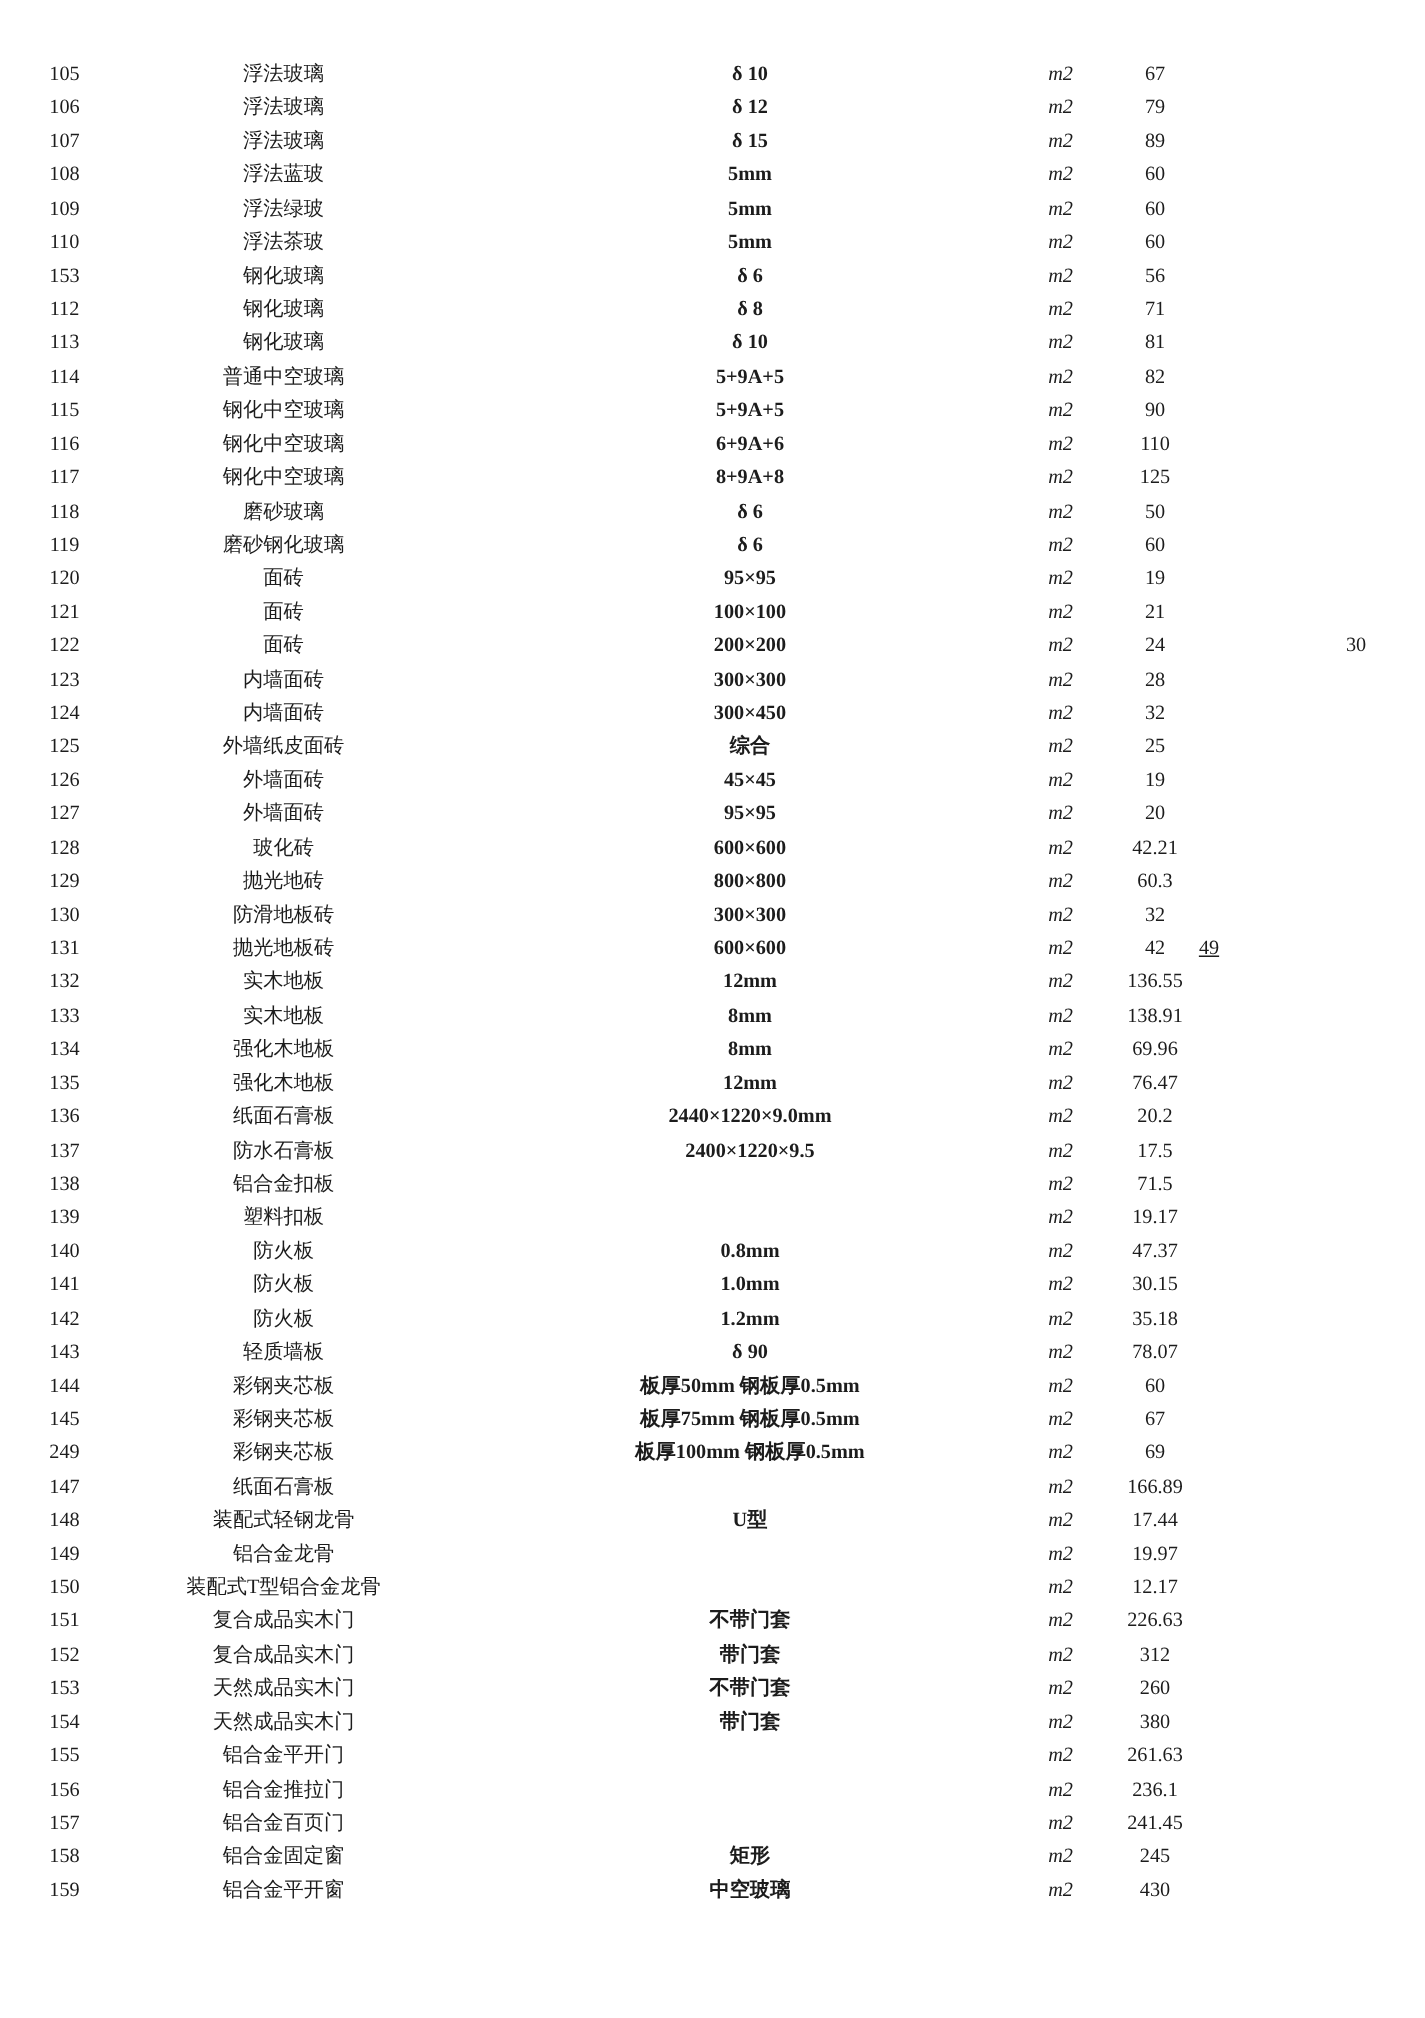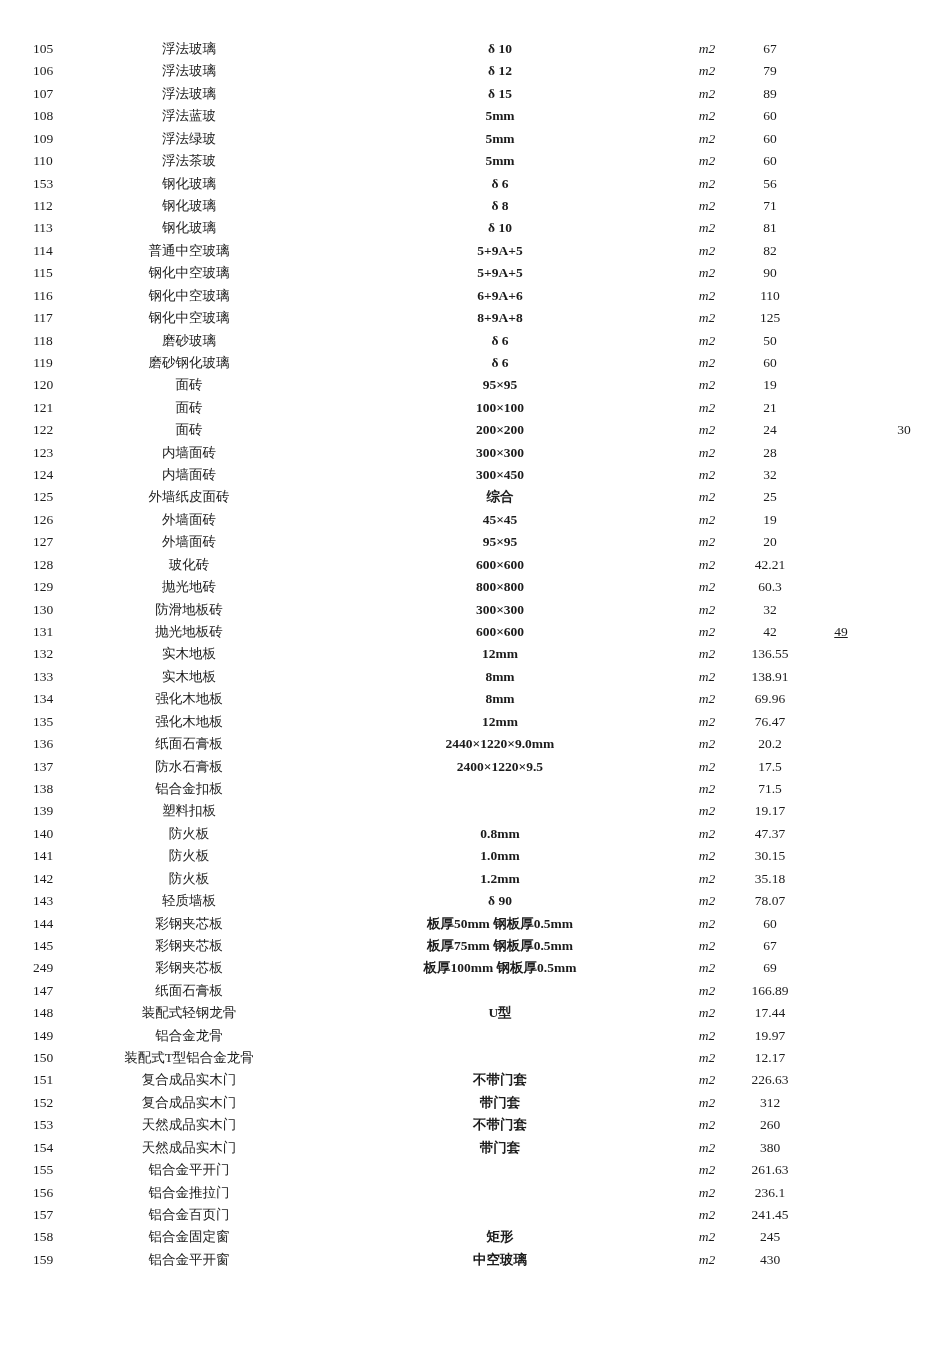--- a/index.html
+++ b/index.html
@@ -35,21 +35,21 @@
     align-items: center;
     justify-content: center;
     white-space: nowrap;
     line-height: 1;
   }
   .c.num   { left: 0;     width: 86px;  }
   .c.name  { left: 86px;  width: 206px; }
   .c.spec  { left: 390px; width: 220px; font-weight: bold; }
   .c.unit  { left: 684px; width: 46px; font-style: italic;  }
   .c.price { left: 730px; width: 80px;  }
-  .c.xa    { left: 810px; width: 62px; text-decoration: underline;  }
+  .c.xa    { left: 775px; width: 62px; text-decoration: underline;  }
   .c.xb    { left: 872px; width: 64px;  }
 </style>
 </head>
 <body>
 
 <div class="page">
   <div class="table-body">
       <div class="row">
     <span class="c num">105</span>
     <span class="c name">浮法玻璃</span>

